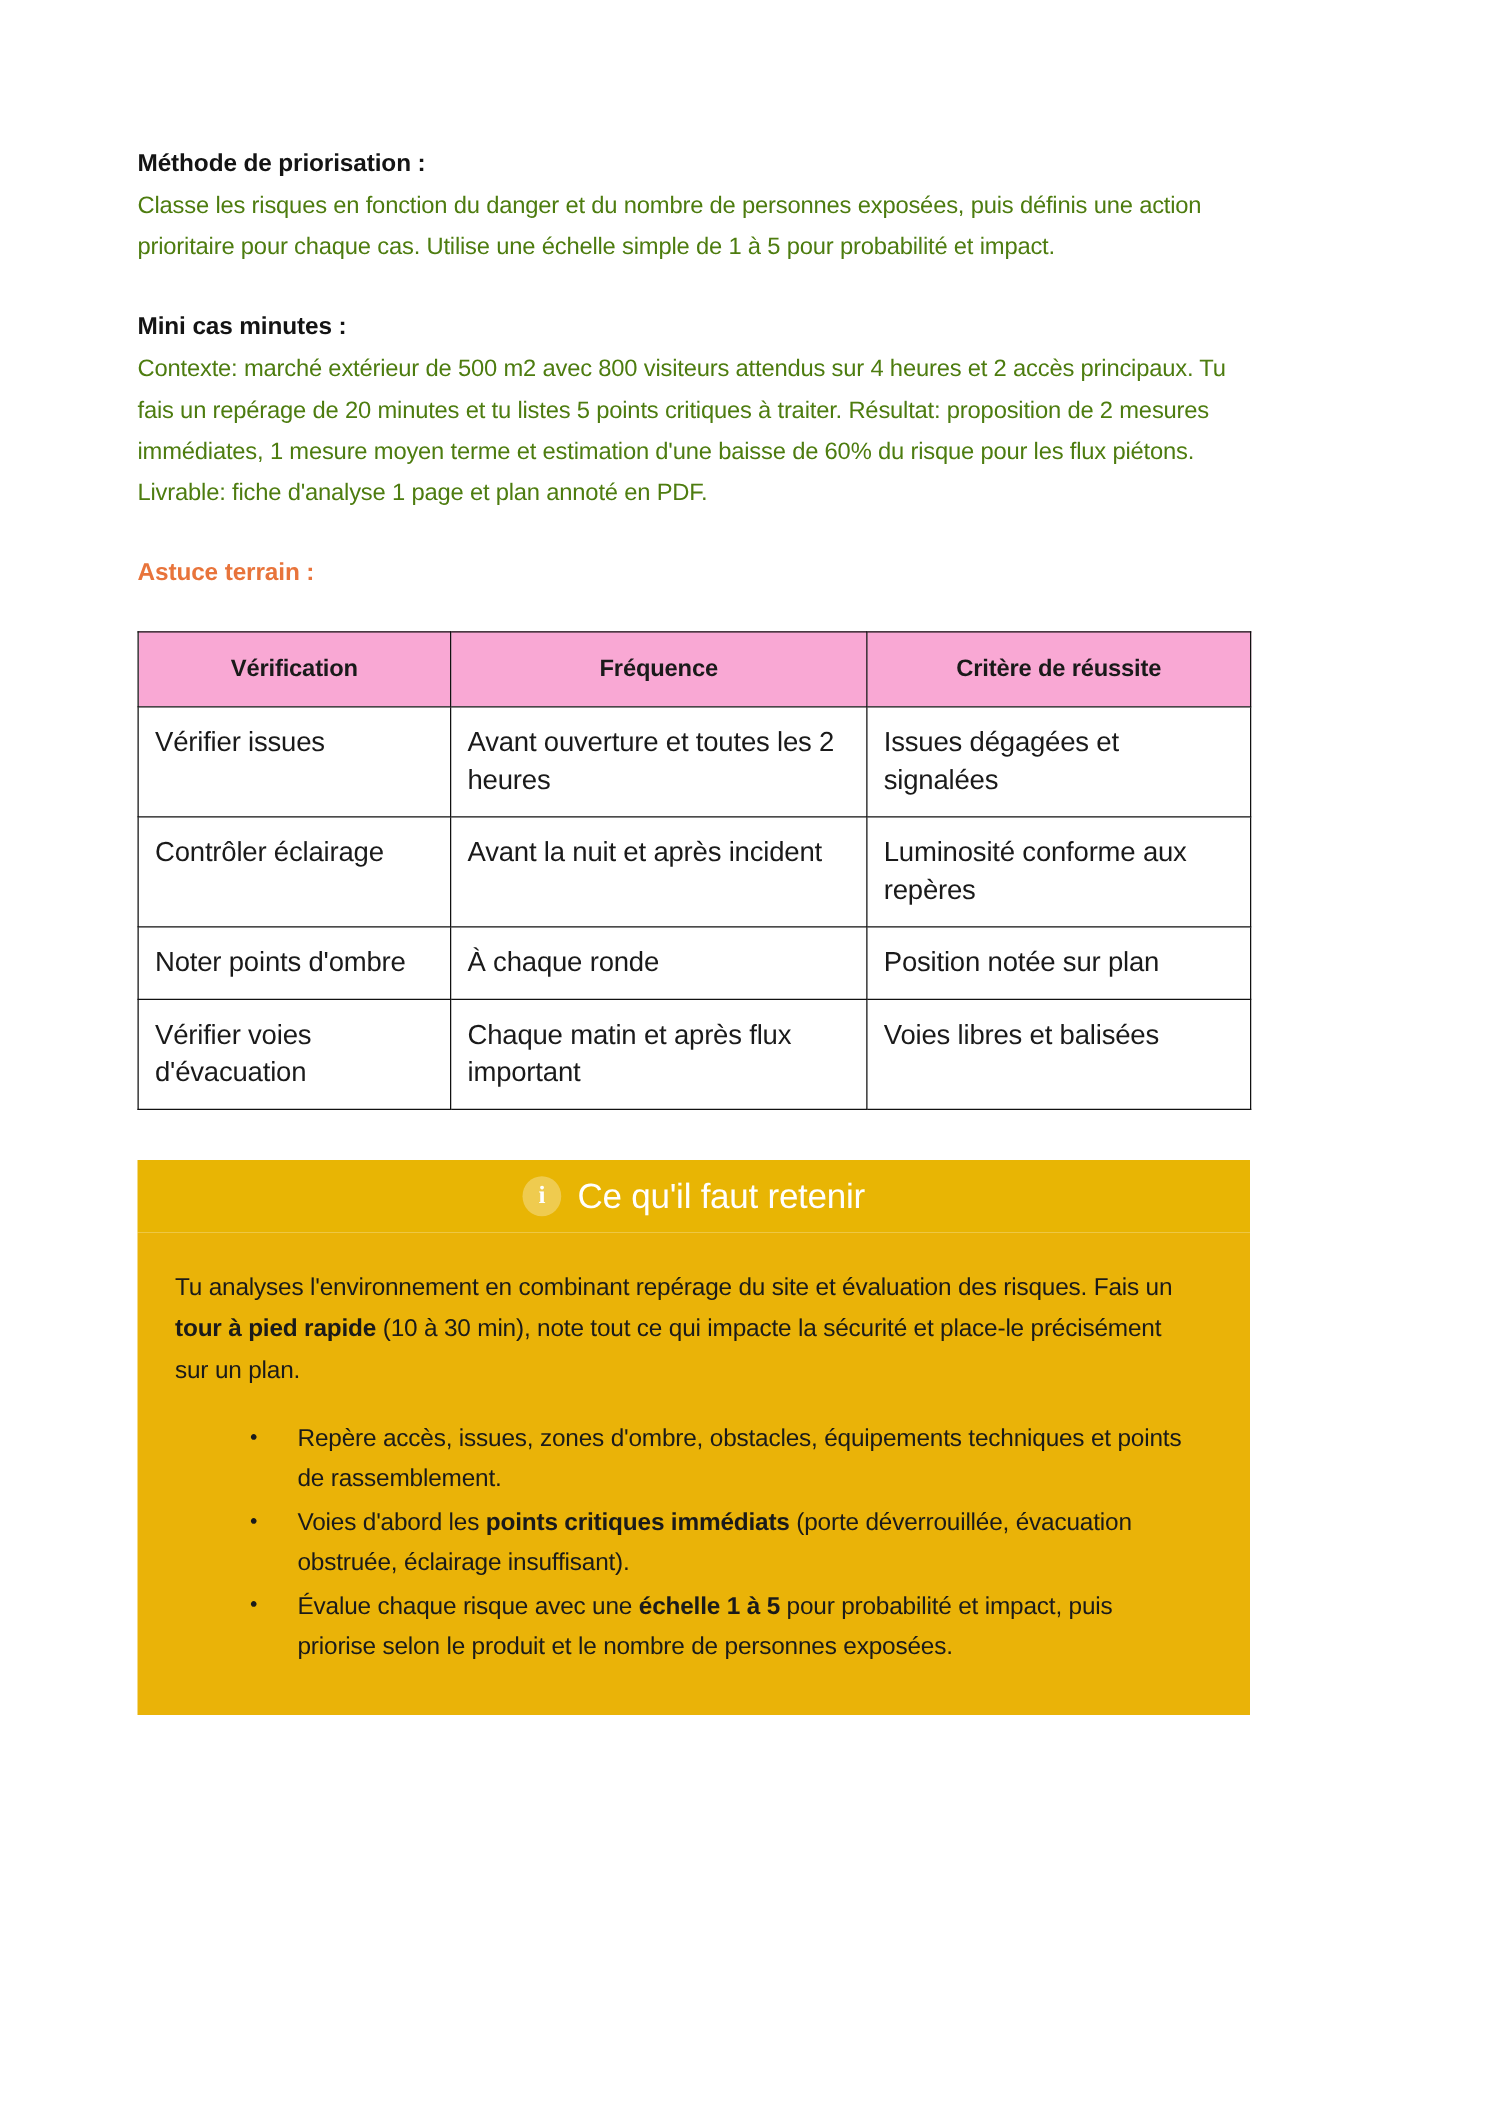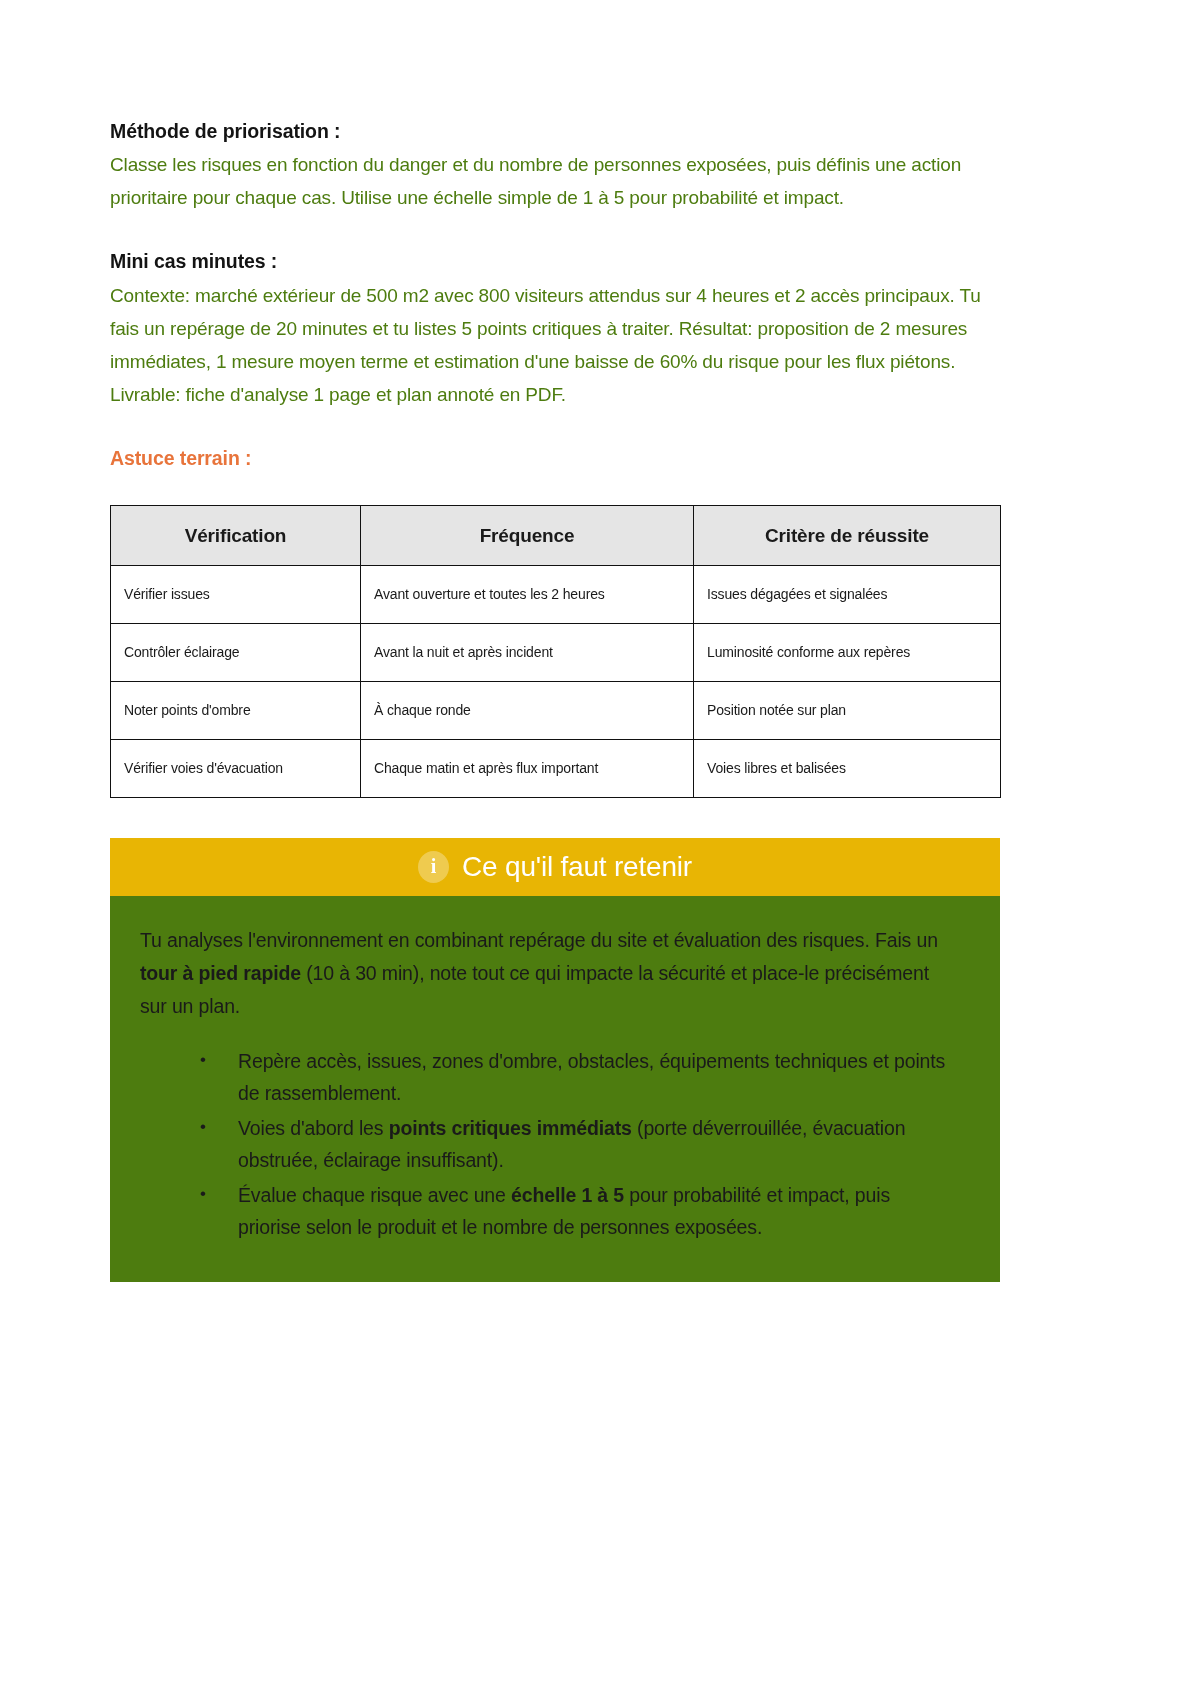--- a/index.html
+++ b/index.html
@@ -74,27 +74,27 @@
   table.checks-table {
     border-collapse: collapse;
     width: 890px;
     margin-top: 34px;
     table-layout: fixed;
   }
   table.checks-table th,
   table.checks-table td {
     border: 1.6px solid #111111;
     vertical-align: top;
-    font-size: 14px;
+    font-size: 22px;
     line-height: 30px;
     letter-spacing: -0.15px;
     color: #1a1a1a;
   }
   table.checks-table th {
-    background: #e5e5e5;
+    background: #f9a8d4;
     font-weight: bold;
     text-align: center;
     padding: 15px 10px 14px 10px;
     font-size: 19px;
   }
   table.checks-table td {
     padding: 13px 14px 14px 13px;
   }
   table.checks-table col.c1 { width: 250px; }
   table.checks-table col.c2 { width: 333px; }
@@ -129,21 +129,21 @@
     padding-bottom: 1px;
     flex: none;
   }
   .callout-title {
     color: #ffffff;
     font-size: 28px;
     font-weight: normal;
     letter-spacing: -0.2px;
   }
   .callout-body {
-    background: #4d7c0f;
+    background: #eab308;
     padding: 28px 44px 36px 30px;
   }
   .callout-body p {
     margin: 0;
     font-size: 19.5px;
     line-height: 33px;
     color: #1a1a1a;
     letter-spacing: -0.15px;
   }
   .callout-body ul {

